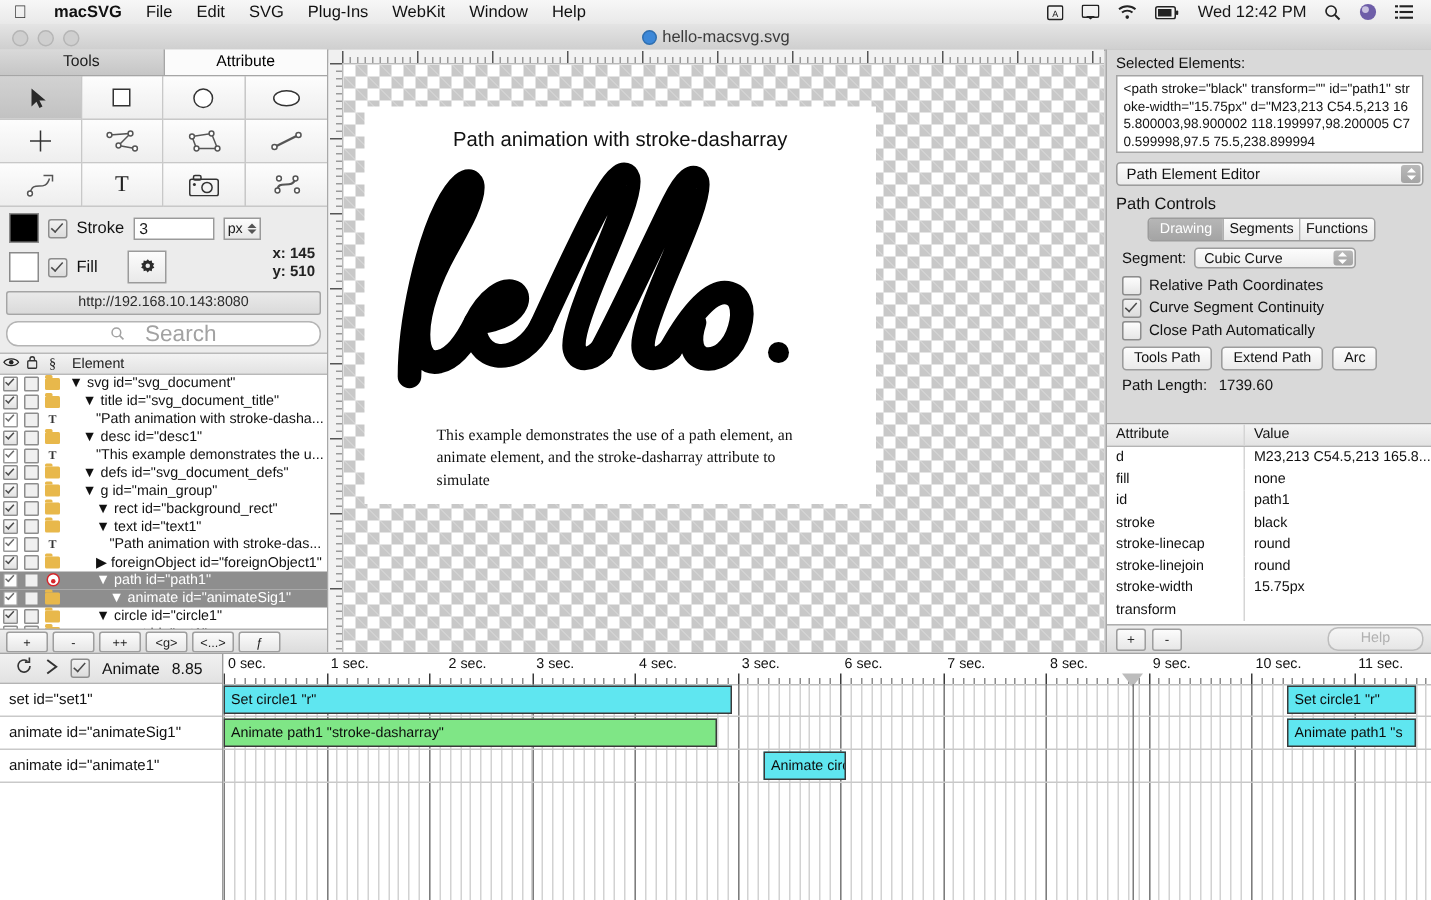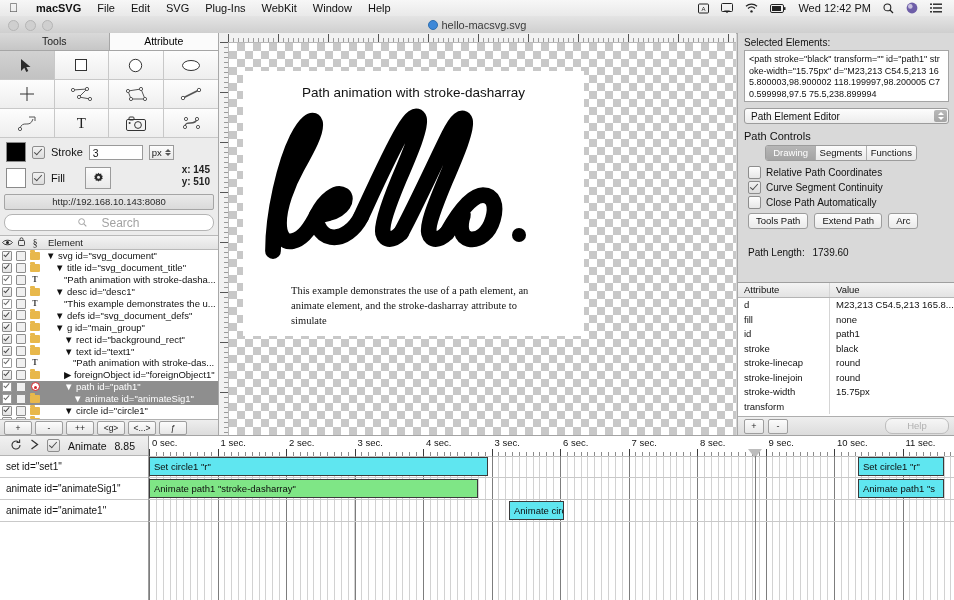--- a/index.html
+++ b/index.html
@@ -78,21 +78,21 @@
   .gearbtn{width:24px;height:20px;border:1px solid #9b9b9b;background:linear-gradient(#fcfcfc,#e9e9e9);display:flex;align-items:center;justify-content:center;}
   .xy{position:absolute;right:8px;top:2px;text-align:right;font-size:10px;font-weight:bold;color:#222;line-height:12px;}
 
   .urlbar{
     margin:5px 4px 0 4px;height:14px;border:1px solid #a5a5a5;border-radius:2px;
     background:linear-gradient(#eaeaea,#dadada);
     text-align:center;font-size:9.5px;line-height:14px;color:#2a2a2a;
   }
   .searchbar{
     margin:4px 4px 0 4px;height:15px;border:1px solid #b4b4b4;border-radius:8px;background:#fff;
-    display:flex;align-items:center;justify-content:center;gap:14px;color:#a2a2a2;font-size:12px;
+    display:flex;align-items:center;justify-content:center;gap:14px;color:#a2a2a2;font-size:15px;
   }
 
   
   .treehead{
     margin-top:4px;height:13px;background:linear-gradient(#f3f3f3,#e2e2e2);
     border-top:1px solid #b9b9b9;border-bottom:1px solid #b9b9b9;
     display:flex;align-items:center;font-size:9.5px;color:#222;
   }
   .treehead .c{text-align:center;}
   .tree{height:178px;overflow:hidden;background:#fff;}
@@ -160,21 +160,21 @@
   .section-title{font-size:11px;color:#111;padding:6px 0 3px 6px;}
   .segtabs{display:flex;margin:0 6px;height:14px;border:1px solid #9c9c9c;border-radius:3px;overflow:hidden;width:150px;margin-left:27px;}
   .segtabs .st{flex:1;text-align:center;font-size:9.5px;line-height:14px;background:linear-gradient(#fcfcfc,#e9e9e9);border-right:1px solid #b0b0b0;color:#111;}
   .segtabs .st.active{background:linear-gradient(#b6b6b6,#a4a4a4);color:#fff;}
   .segtabs .st:last-child{border-right:none;}
   .formrow{display:flex;align-items:center;gap:5px;padding:4px 6px 0 10px;font-size:10px;color:#111;}
   .popup.sm{margin:0;height:14px;width:108px;font-size:9.5px;}
   .chkrow{display:flex;align-items:center;gap:5px;padding:2px 6px 0 10px;font-size:10px;color:#111;}
   .btnrow{display:flex;gap:6px;padding:4px 6px 0 10px;}
   .pbtn{height:14px;border:1px solid #9c9c9c;border-radius:3px;background:linear-gradient(#fdfdfd,#eaeaea);font-size:9.5px;line-height:14px;padding:0 7px;color:#111;}
-  .plen{padding:18px 6px 0 10px;font-size:10px;color:#111;}
+  .plen{padding:5px 6px 0 10px;font-size:10px;color:#111;}
 
   .attrtable{position:absolute;left:0;top:249px;width:217px;height:133px;background:#fff;border-top:1px solid #9f9f9f;}
   .attrhead{display:flex;height:14px;background:linear-gradient(#f4f4f4,#e3e3e3);border-bottom:1px solid #b4b4b4;font-size:9.5px;color:#111;}
   .attrhead div{padding-left:6px;line-height:14px;}
   .attrrow{display:flex;height:14.5px;font-size:9.5px;color:#111;}
   .attrrow div{padding-left:6px;line-height:14.5px;overflow:hidden;white-space:nowrap;}
   .acol1{width:92px;flex:none;border-right:1px solid #d5d5d5;box-sizing:border-box;}
   .acol2{flex:1;}
   .rp-bottom{
     position:absolute;left:0;bottom:0;width:217px;height:19px;
@@ -866,20 +866,30 @@
       </div>
 
       <div class="section-title">Path Controls</div>
 
       <div class="segtabs">
         <div class="st active">Drawing</div>
         <div class="st">Segments</div>
         <div class="st">Functions</div>
       </div>
 
+      <div class="formrow">
+        <span>Segment:</span>
+        <span class="popup sm">
+          <span>Cubic Curve</span>
+          <span class="arrows">
+              <i class="up"></i>
+              <i class="dn"></i>
+            </span>
+        </span>
+      </div>
 
       <div class="chkrow" style="padding-top:5px;">
         <span class="cbx"></span>
         <span>Relative Path Coordinates</span>
       </div>
       <div class="chkrow">
         <span class="cbx on"></span>
         <span>Curve Segment Continuity</span>
       </div>
       <div class="chkrow">
@@ -970,21 +980,21 @@
             <div class="tl-row">animate id="animate1"</div>
           </div>
       </div>
 
       <div class="tl-right">
         <div class="tl-ruler" id="tl-ruler">
             <div class="sec" style="left: 3px;">0 sec.</div>
             <div class="tickbig" style="left: 0px;"></div>
             <div class="sec" style="left: 71.5px;">1 sec.</div>
             <div class="tickbig" style="left: 68.5px;"></div>
-            <div class="sec" style="left: 140px;">2 sec.</div>
+            <div class="sec" style="left: 150px;">2 sec.</div>
             <div class="tickbig" style="left: 137px;"></div>
             <div class="sec" style="left: 208.5px;">3 sec.</div>
             <div class="tickbig" style="left: 205.5px;"></div>
             <div class="sec" style="left: 277px;">4 sec.</div>
             <div class="tickbig" style="left: 274px;"></div>
             <div class="sec" style="left: 345.5px;">3 sec.</div>
             <div class="tickbig" style="left: 342.5px;"></div>
             <div class="sec" style="left: 414px;">6 sec.</div>
             <div class="tickbig" style="left: 411px;"></div>
             <div class="sec" style="left: 482.5px;">7 sec.</div>

